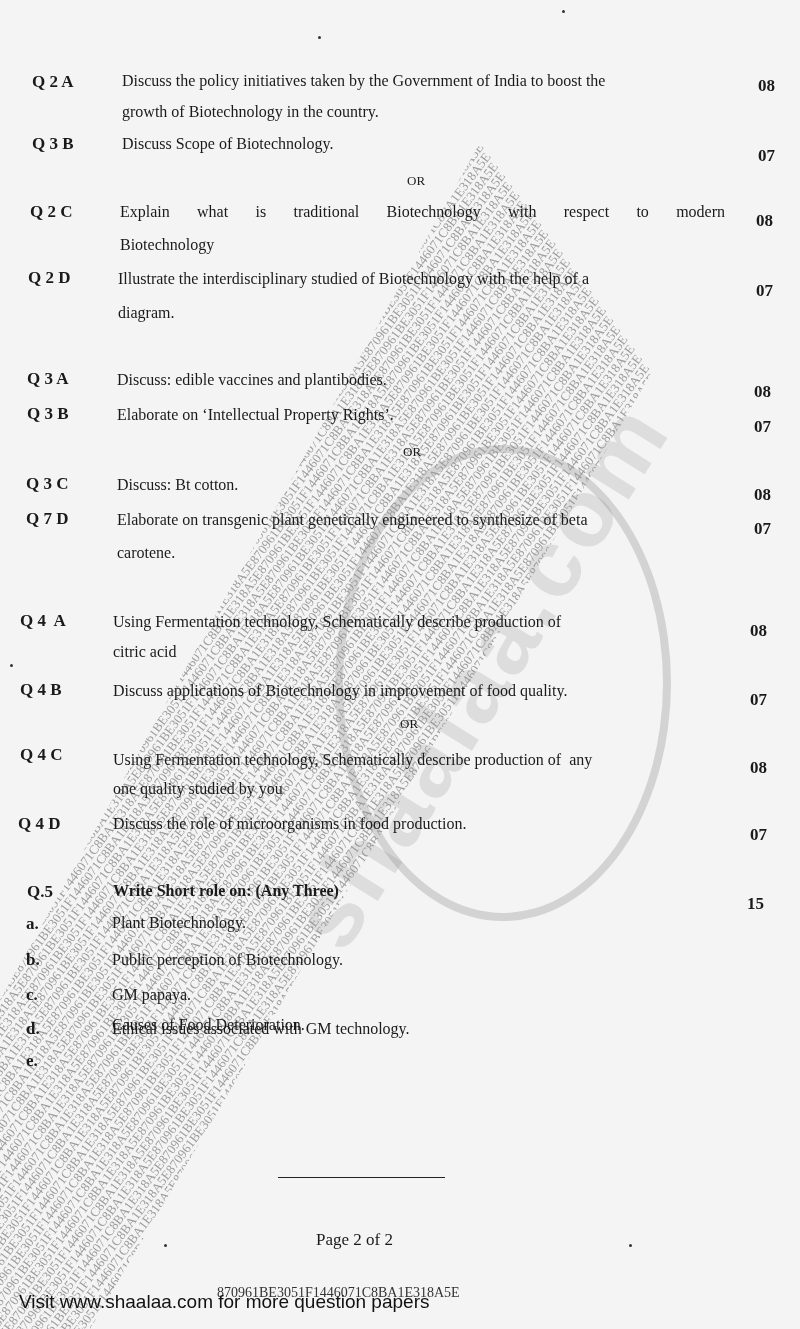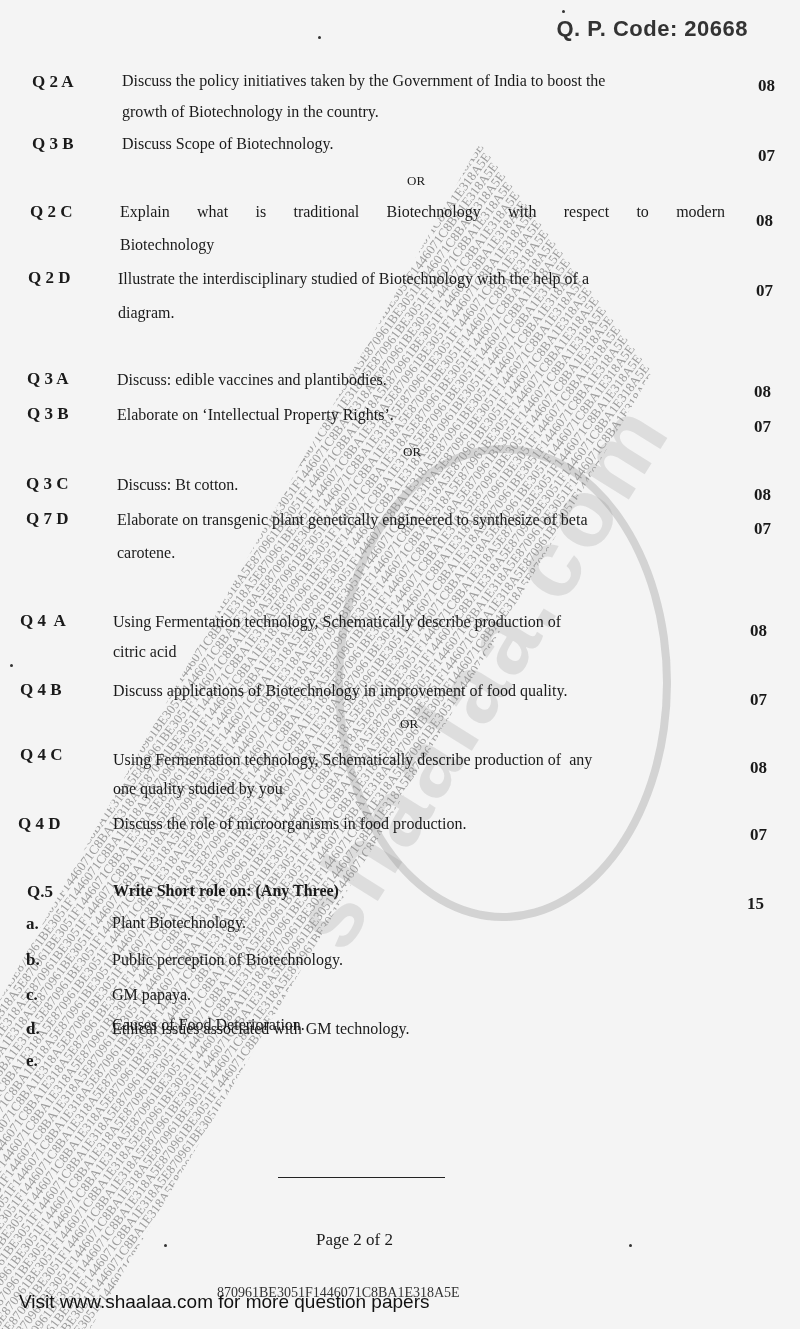--- a/index.html
+++ b/index.html
@@ -349,21 +349,20 @@
           <text x="0" y="0" transform="translate(800.8,2734.4) rotate(-53)">870961BE3051F1446071C8BA1E318A5E870961BE3051F1446071C8BA1E318A5E870961BE3051F1446071C8BA1E318A5E870961BE3051F1446071C8BA1E318A5E870961BE3051F1446071C8BA1E318A5E870961BE3051F1446071C8BA1E318A5E</text>
         </g>
     </svg>
   </div>
 
   <div class="stamp"></div>
   <div class="stamp-text">shaalaa.com</div>
 
   <div class="content">
 
-    <div class="qpcode">Q. P. Code: 20668</div>
 
     <div>
       <span class="qno" style="left:32px;top:72px">Q 2 A</span>
       <span class="qtext" style="left:122px;top:72px;width:605px">Discuss the policy initiatives taken by the Government of India to boost the</span>
       <span class="qtext" style="left:122px;top:103px">growth of Biotechnology in the country.</span>
       <span class="marks" style="left:758px;top:76px">08</span>
     </div>
 
     <div>
       <span class="qno" style="left:32px;top:134px">Q 3 B</span>

